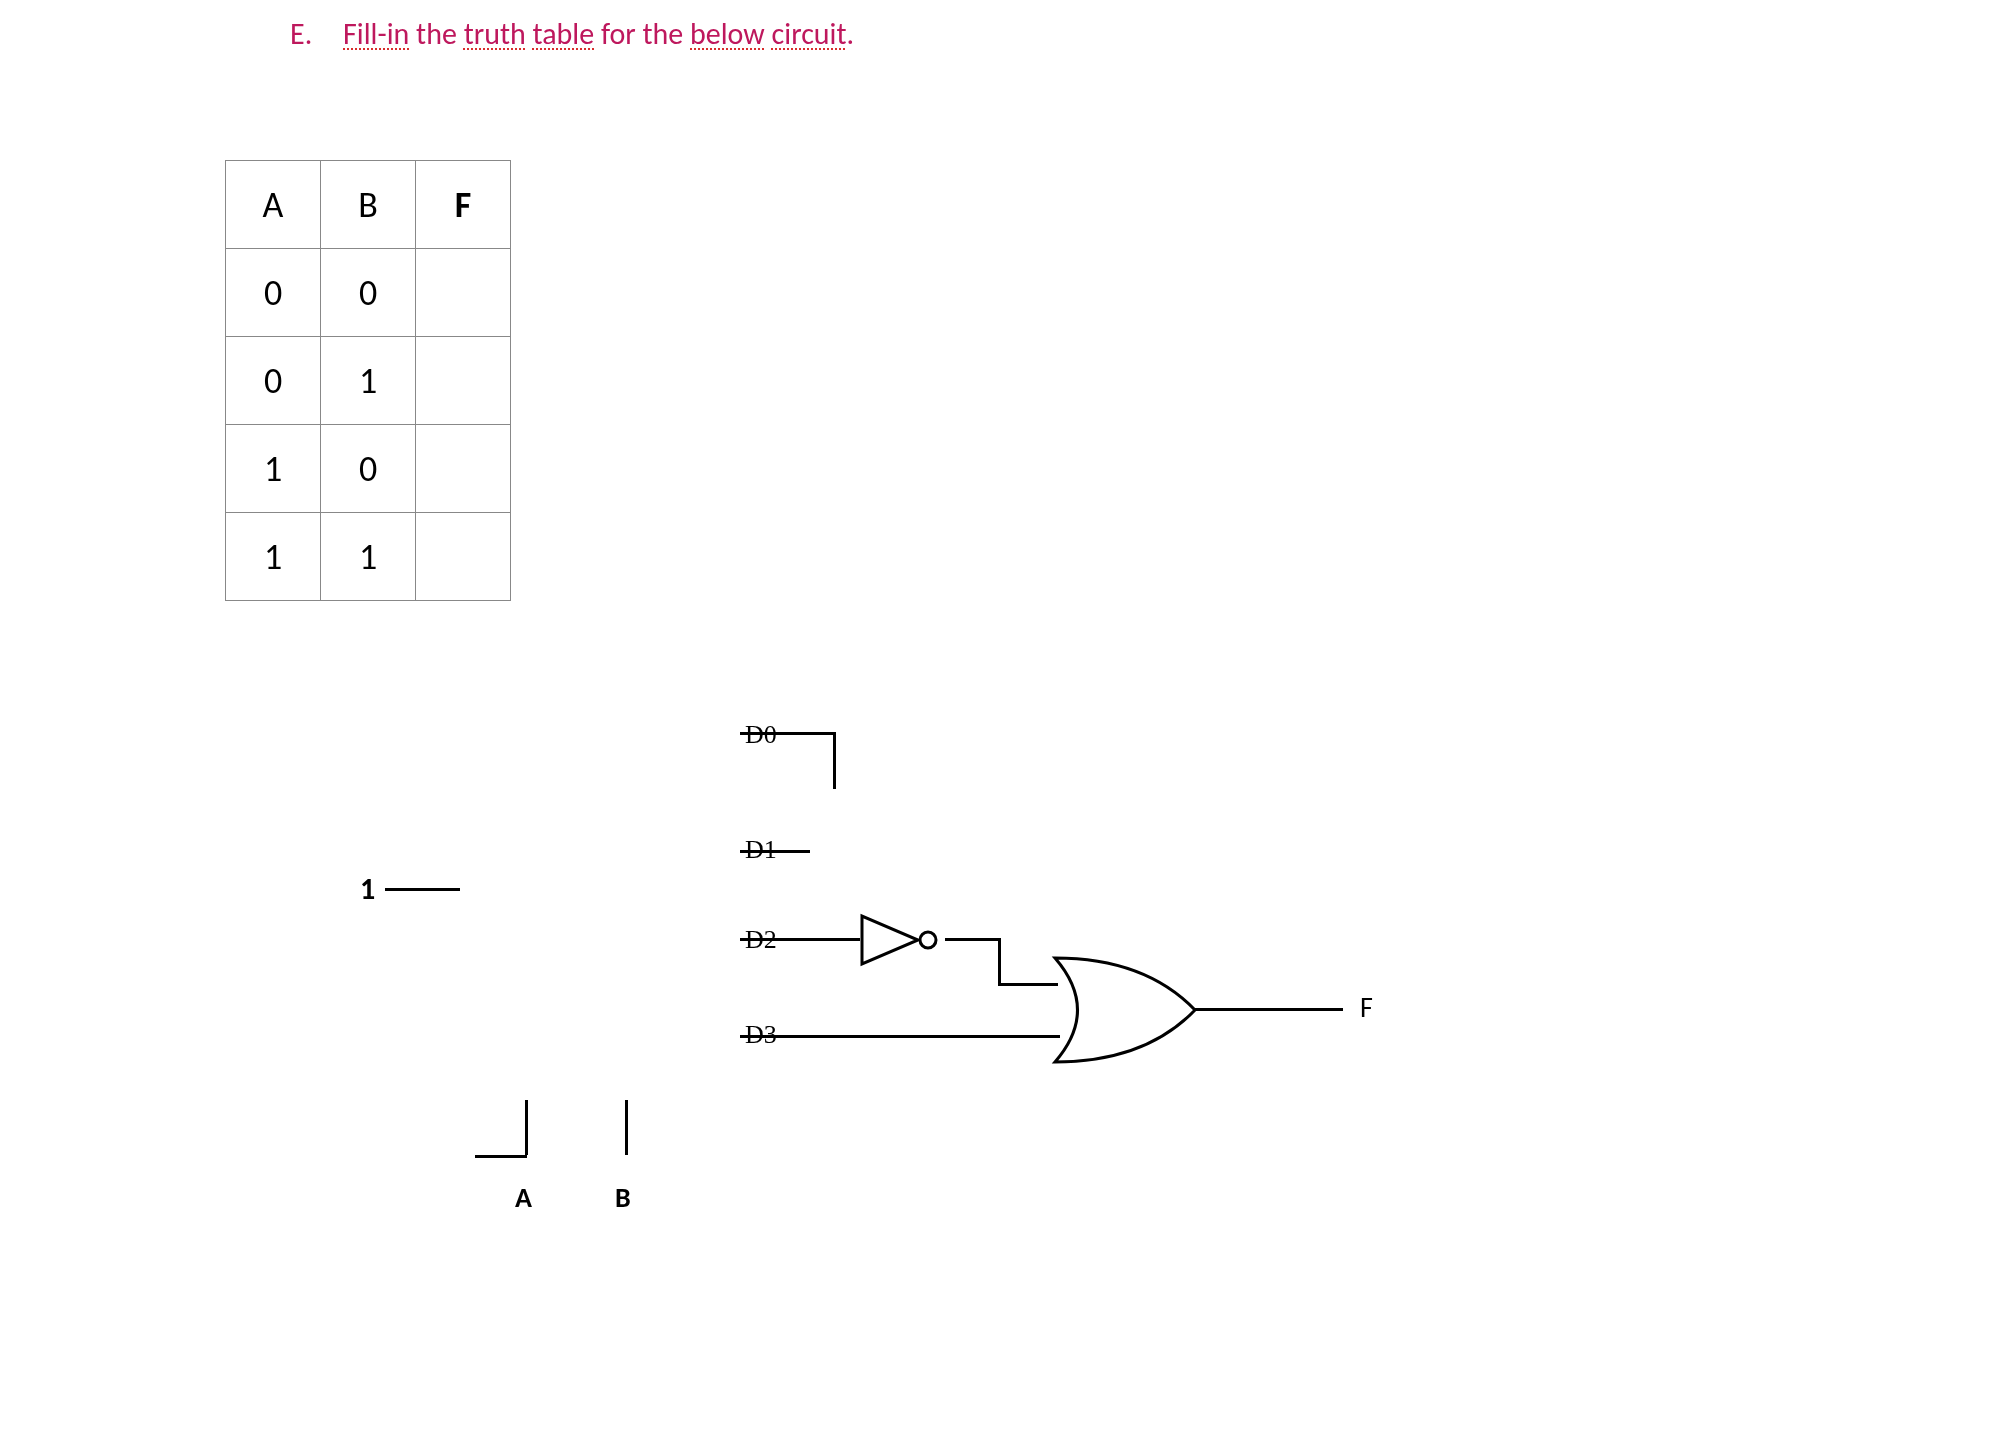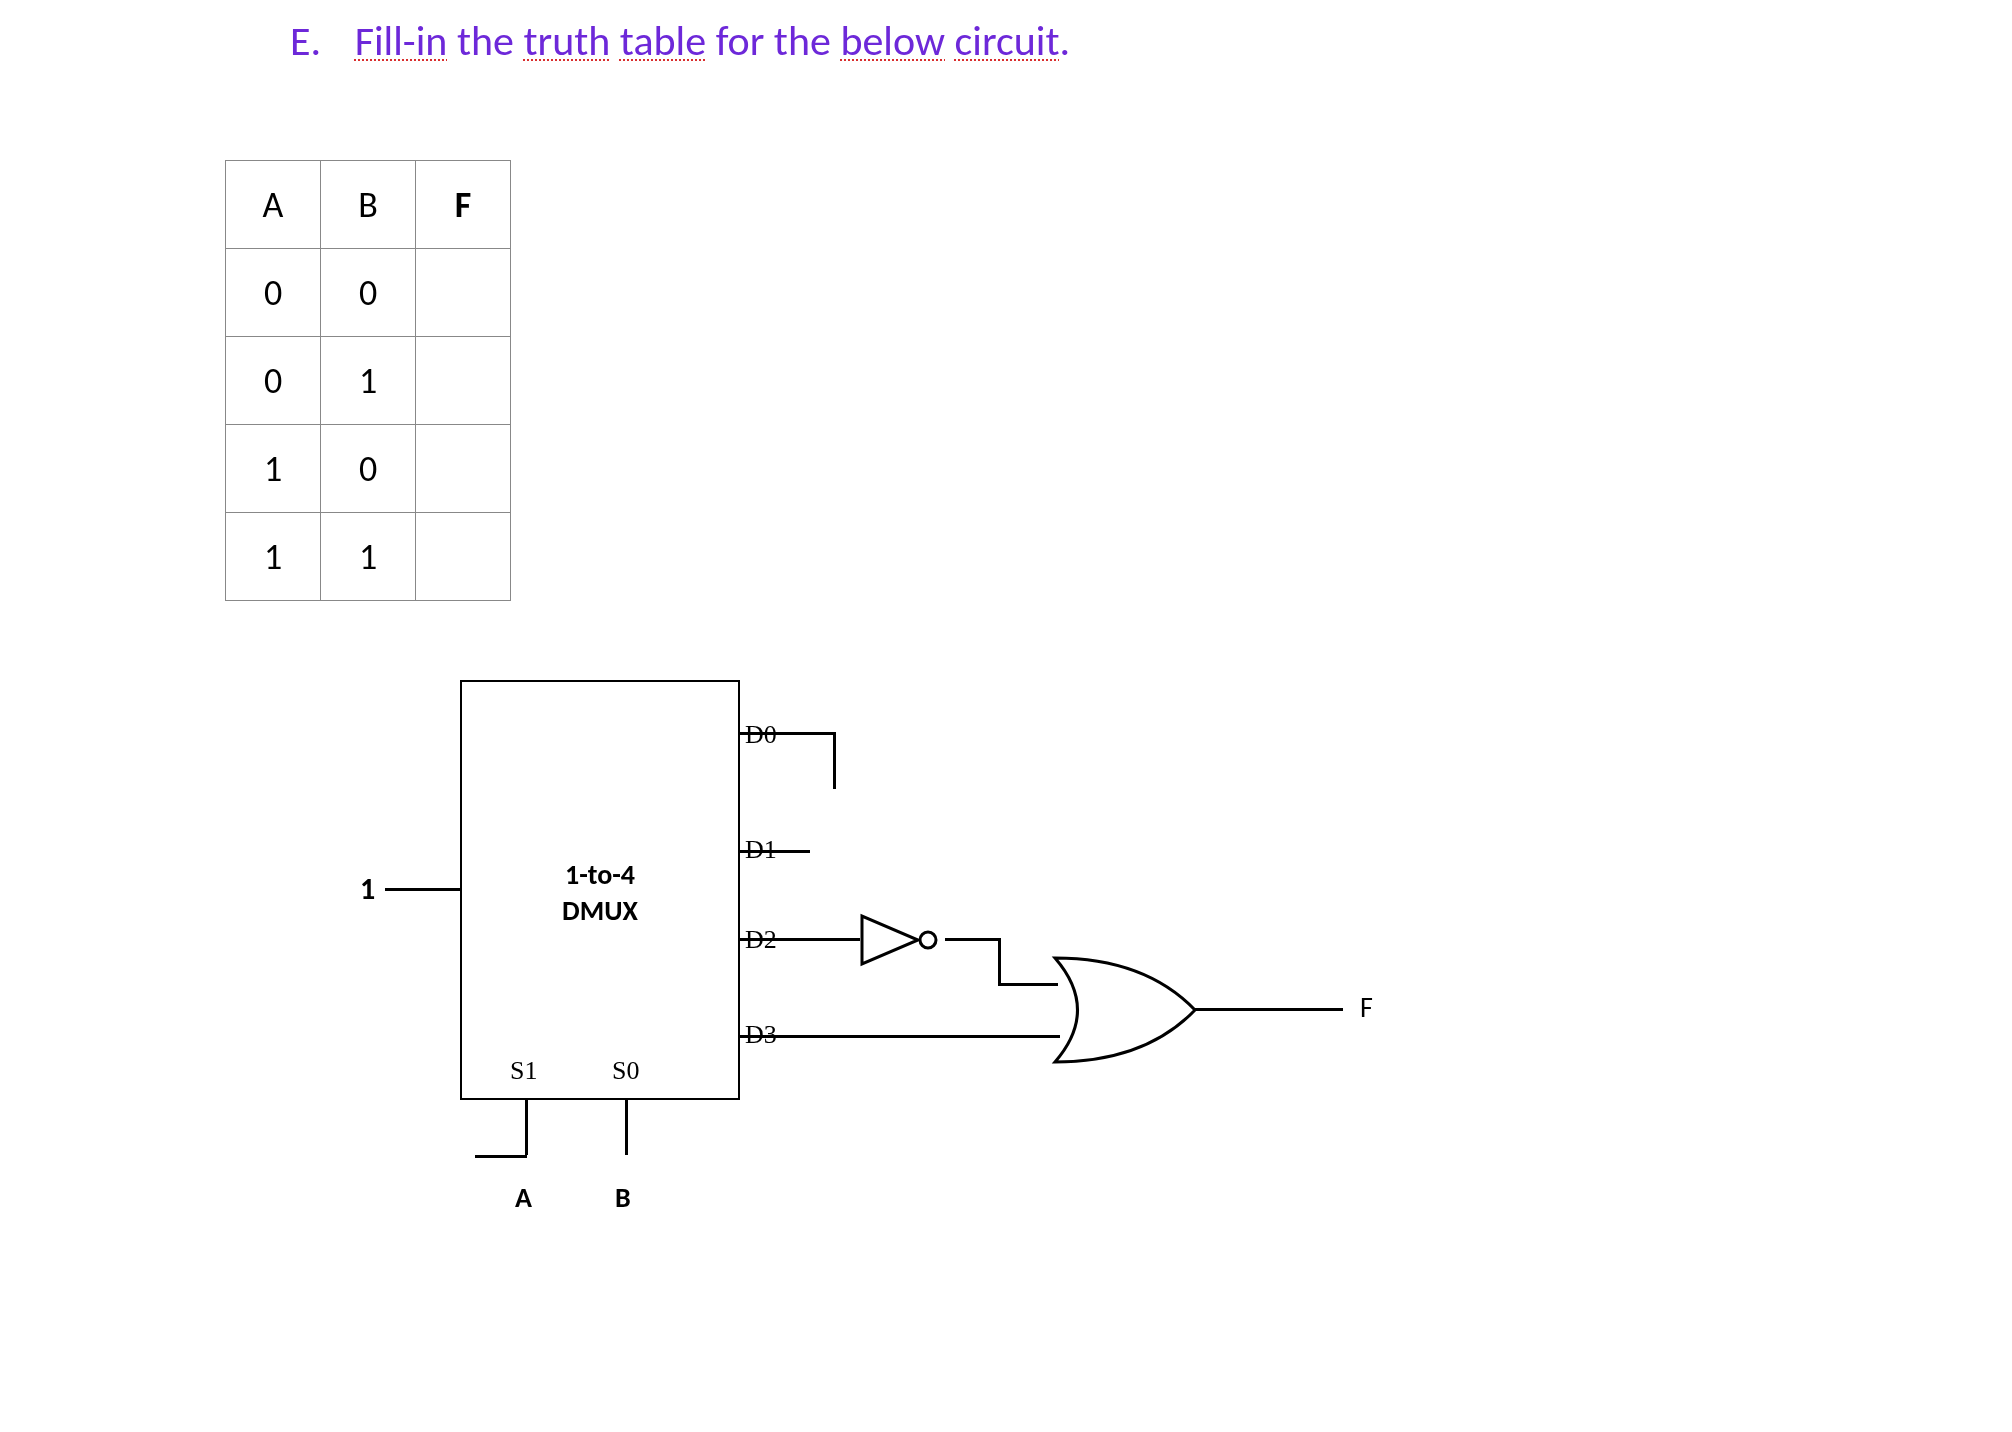--- a/index.html
+++ b/index.html
@@ -8,22 +8,22 @@
       background: #fff;
       padding: 40px;
       width: 2012px;
       height: 1432px;
       position: relative;
     }
     .question-heading {
       position: absolute;
       left: 290px;
       top: 15px;
-      font-size: 42px;
-      color: #6d28d9;
+      font-size: 30px;
+      color: #be185d;
     }
     .list-letter { margin-right: 24px; }
     .squiggle {
       text-decoration: underline;
       text-decoration-style: dotted;
       text-decoration-color: #d92e2e;
       text-decoration-thickness: 2px;
       text-underline-offset: 4px;
     }
     .truth-table {
@@ -128,28 +128,20 @@
     <td></td>
   </tr>
 </tbody>
   </table>
 
 <div class="circuit-area">
 
   <div class="wire" style="left:65px; top:208px; width:75px; height:3px;"></div>
   <span class="input-label input-1">1</span>
 
-  <div class="dmux-box">
-    <div class="dmux-title">
-      <div>1-to-4</div>
-      <div>DMUX</div>
-    </div>
-    <span class="port-label port-s1">S1</span>
-    <span class="port-label port-s0">S0</span>
-  </div>
 
   <span class="port-label port-d0" style="left:425px; top:40px;">D0</span>
   <span class="port-label port-d1" style="left:425px; top:155px;">D1</span>
   <span class="port-label port-d2" style="left:425px; top:245px;">D2</span>
   <span class="port-label port-d3" style="left:425px; top:340px;">D3</span>
 
   <div class="wire" style="left:420px; top:52px; width:95px; height:3px;"></div>
   <div class="wire" style="left:513px; top:52px; width:3px; height:57px;"></div>
 
   <div class="wire" style="left:420px; top:170px; width:70px; height:3px;"></div>

